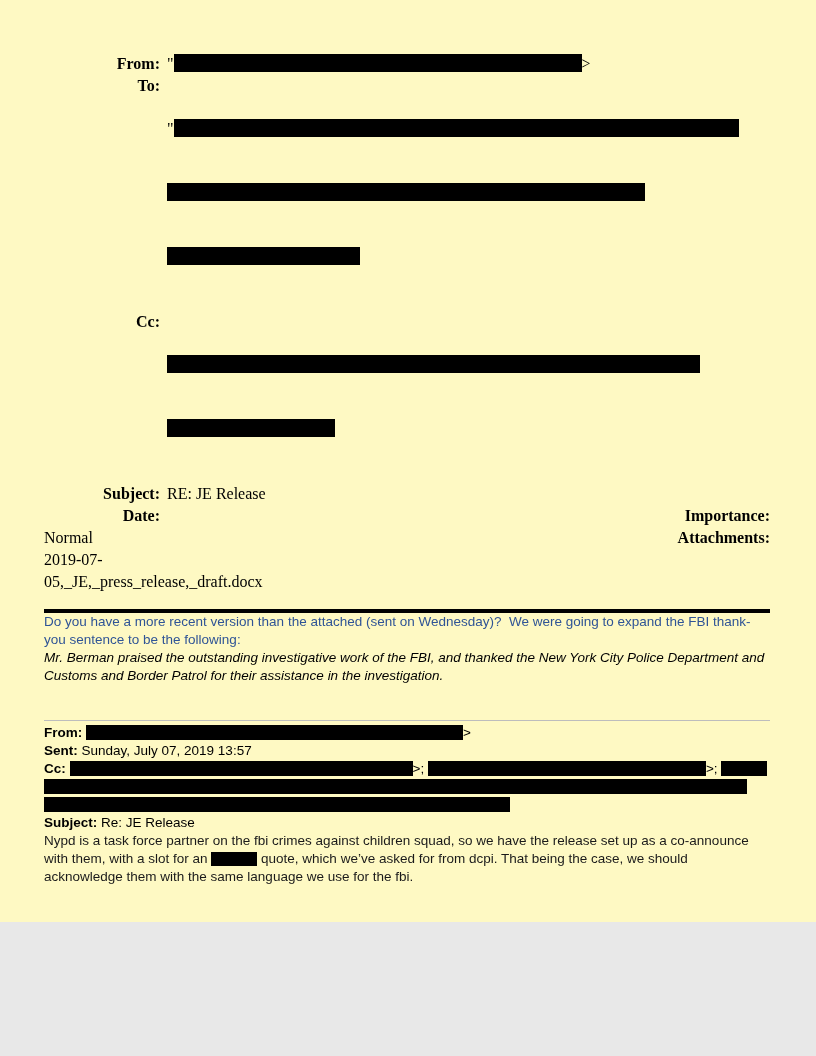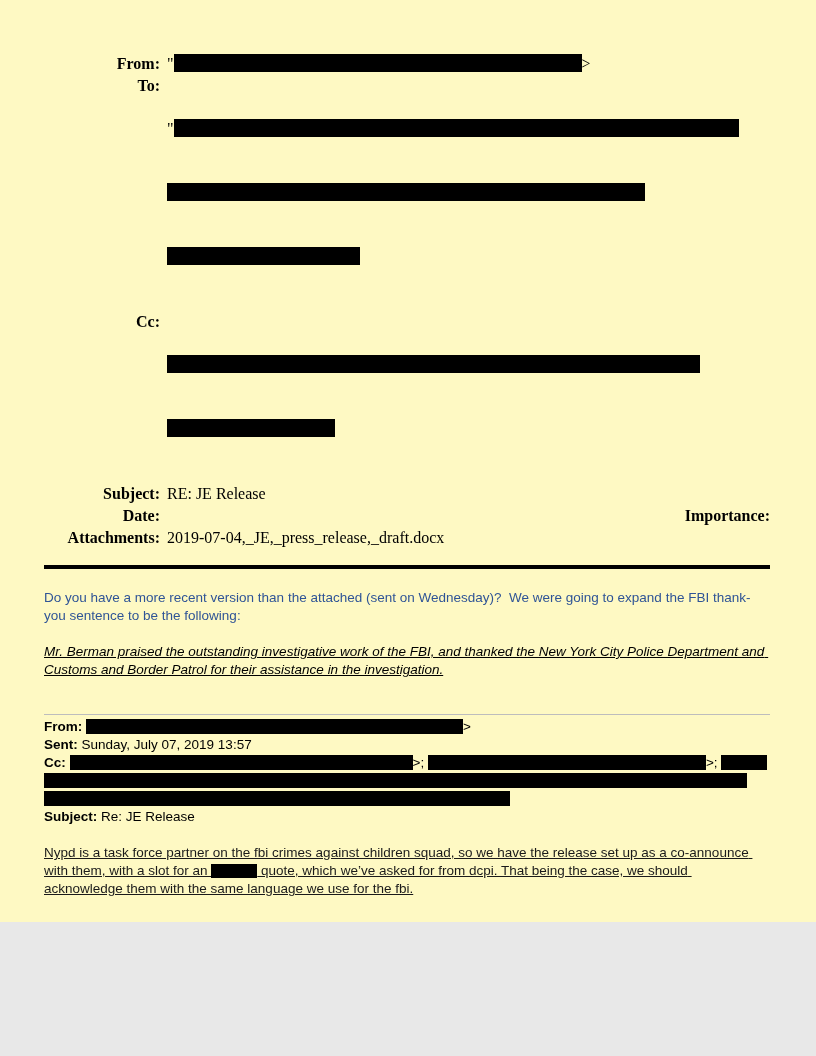--- a/index.html
+++ b/index.html
@@ -20,22 +20,22 @@
   .bar-line{height:20px;line-height:20px;}
   .rbar{display:inline-block;background:#000;height:18px;vertical-align:text-bottom;}
   .rbar-q{display:inline-block;background:#000;height:15px;vertical-align:text-bottom;}
   .rbar-s{display:inline-block;background:#000;height:13px;vertical-align:text-bottom;}
   .rbar-i{display:inline-block;background:#000;height:14px;vertical-align:text-bottom;}
   
   .thick-rule{height:4px;background:#000;margin:16px 46px 0 44px;}
   .thin-rule{height:0;border-top:1px solid #bdbdbd;margin:35px 46px 0 44px;}
   
   .msg{margin:0 46px 0 44px;font-size:13.5px;line-height:18px;white-space:pre-wrap;}
-  .msg.first{margin-top:20px;}
-  .msg.gap{margin-top:18px;text-decoration:underline;}
+  .msg.first{}
+  .msg.gap{}
   .blue{color:#2F5496;}
   .ital{font-style:italic;color:#000;}
   
   .qhead{margin:3px 46px 0 44px;font-size:13.5px;line-height:18px;color:#000;}
   .qhead .qrow{min-height:18px;white-space:pre-wrap;}
   .qhead b{font-weight:bold;}
   
   .sig{margin:52px 46px 0 44px;font-size:13.5px;line-height:18px;}
   .sig .srow{min-height:18px;white-space:pre-wrap;}
 </style>
@@ -61,23 +61,24 @@
       <div class="bar-line"><span class="rbar" style="width:533px"></span></div>
       <div class="bar-line"><span class="rbar" style="width:168px"></span></div>
     </div>
 
     <div class="hlabel">Subject:</div>
     <div class="hvalue">RE: JE Release</div>
 
     <div class="hlabel">Date:</div>
 
     <div class="hlabel">Importance:</div>
+    <div class="hvalue">Normal</div>
 
     <div class="hlabel">Attachments:</div>
-    <div class="hvalue">2019-07-04,_JE,_press_release,_draft.docx</div>
+    <div class="hvalue">2019-07-05,_JE,_press_release,_draft.docx</div>
   </div>
 
   <div class="thick-rule"></div>
 
   <div class="msg first blue">Do you have a more recent version than the attached (sent on Wednesday)?  We were going to expand the FBI thank-you sentence to be the following:</div>
   <div class="msg gap ital">Mr. Berman praised the outstanding investigative work of the FBI, and thanked the New York City Police Department and Customs and Border Patrol for their assistance in the investigation.</div>
 
   <div class="thin-rule"></div>
 
   <div class="qhead">

